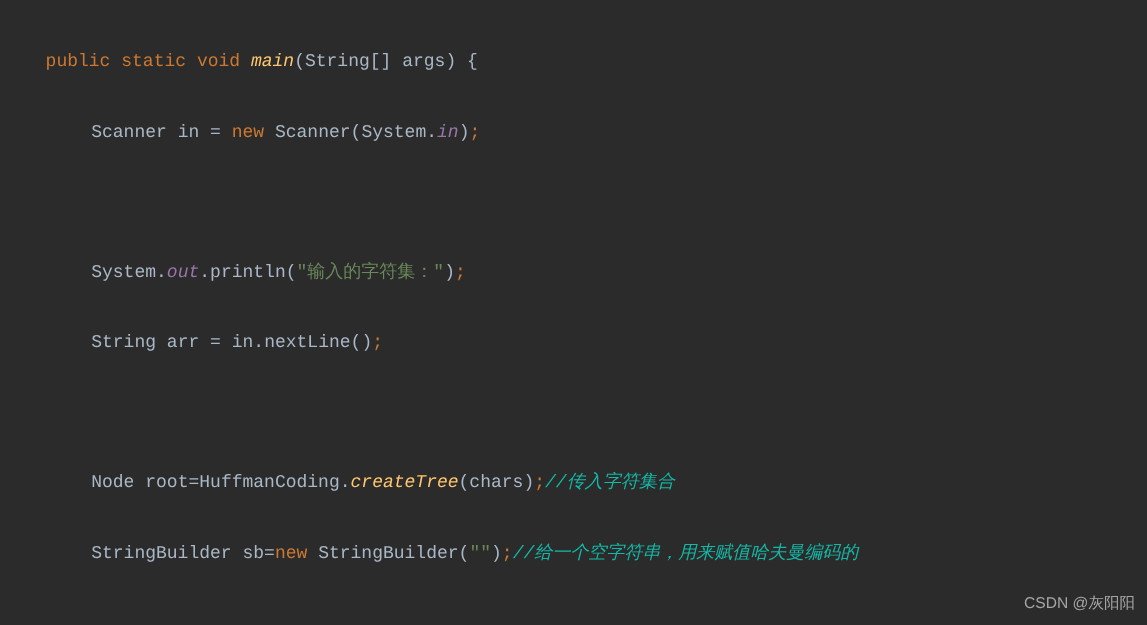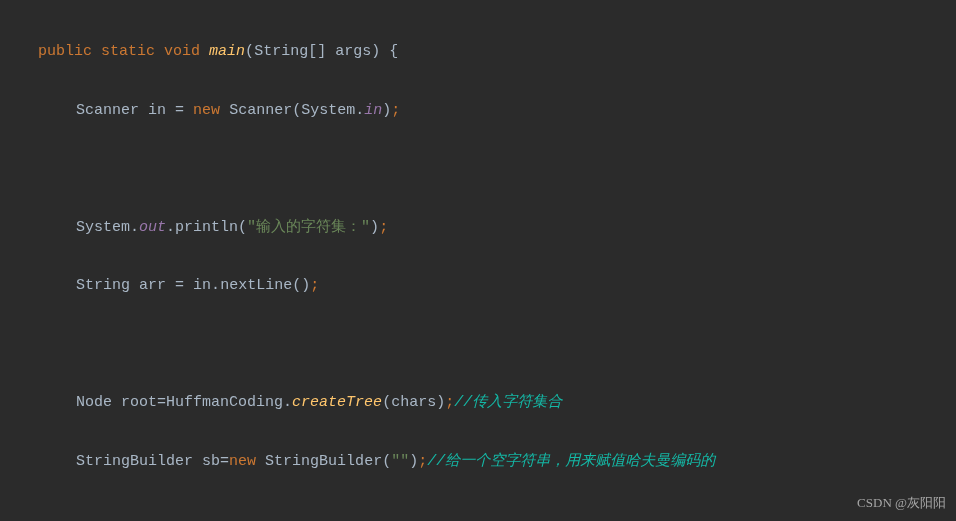--- a/index.html
+++ b/index.html
@@ -34,21 +34,21 @@
     .str { color: #6a8759; }
     .comment-italic { color: #14b8a6; font-style: italic; }
     .paren { color: #a9b7c6; }
     .punct { color: #cc7832; }
     .ident { color: #a9b7c6; }
     .watermark {
       position: absolute;
       right: 10px;
       bottom: 6px;
       color: #bbbbbb;
-      font-family: Liberation Serif, serif;
+      font-family: Liberation Sans, sans-serif;
       font-size: 13px;
       opacity: 0.85;
       text-align: center;
     }
     .indent2 { padding-left: 38px; }
   </style>
 </head>
 <body>
 
 <div class="code-area">

